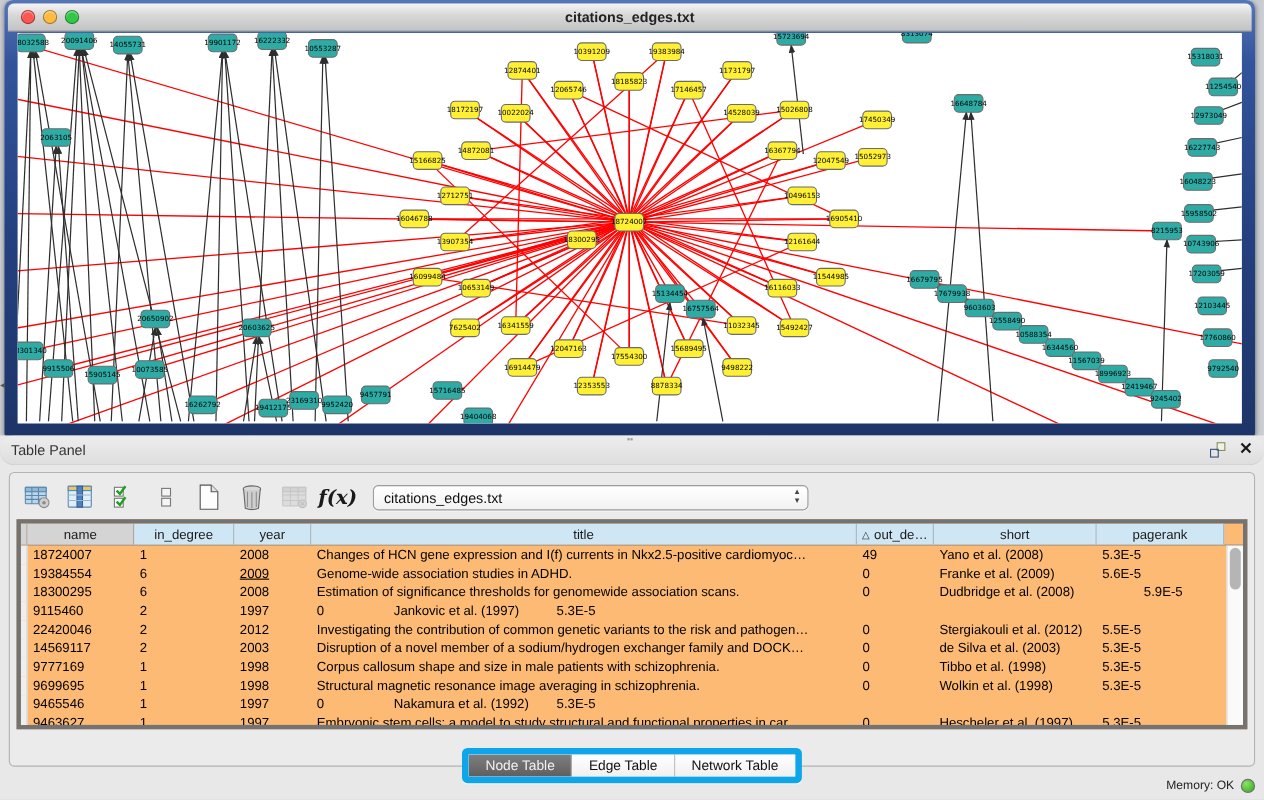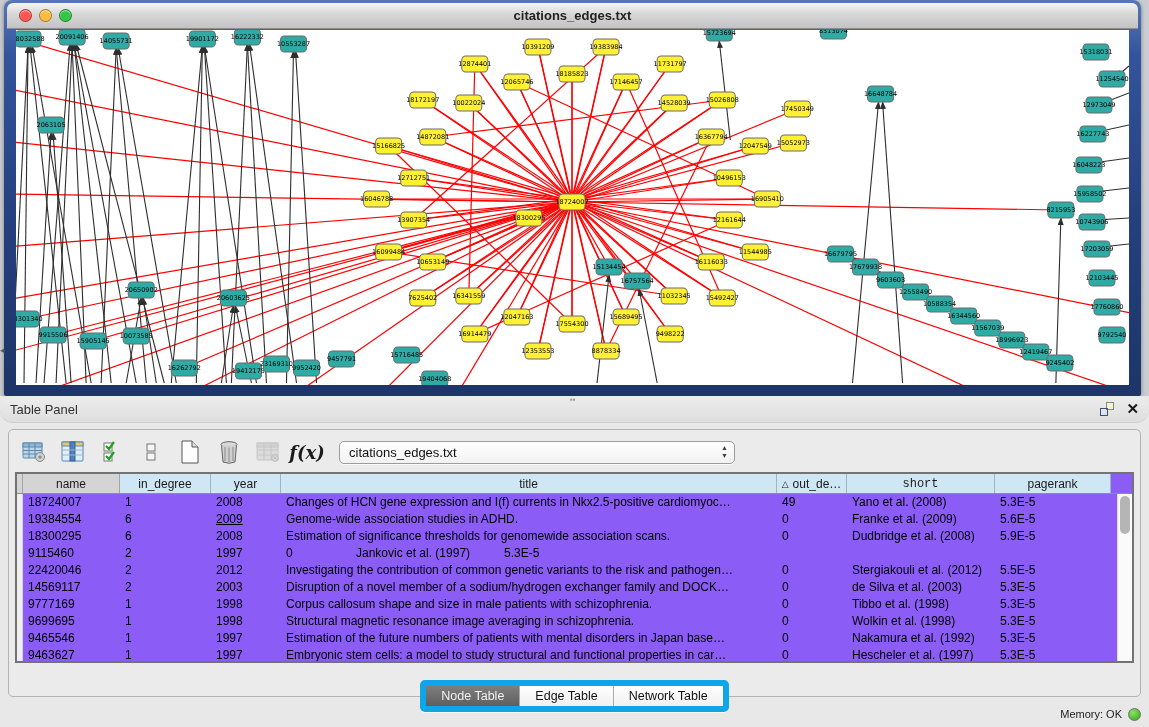--- a/index.html
+++ b/index.html
@@ -35,21 +35,21 @@
 
   .panel-body { margin:6px 8px 0 8px; height:268px; background:#ebebeb; border:1px solid #b3b3b3; border-radius:5px; position:relative; }
   .toolbar { display:flex; align-items:center; gap:13px; padding:8px 0 6px 12px; height:42px; }
   .tool { width:26px; height:26px; display:flex; align-items:center; justify-content:center; }
   .tool svg { display:block; }
   .tool.disabled { opacity:.45; }
   .fx-label { font-family:"DejaVu Serif", serif; font-style:italic; font-weight:bold; font-size:18px; color:#1a1a1a; }
   .combo { width:396px; height:23px; margin-left:6px; background:linear-gradient(180deg,#ffffff,#f2f2f2); border:1px solid #9c9c9c; border-radius:5px; display:flex; align-items:center; font-size:13px; color:#111; padding-left:9px; position:relative; box-shadow:0 1px 0 rgba(255,255,255,.7); }
   .combo .stepper { position:absolute; right:6px; top:2px; font-size:7px; line-height:8px; color:#444; text-align:center; }
 
-  .table-wrap { margin:0 6px; border:2px solid #737373; background:#8b5cf6; height:191px; position:relative; overflow:hidden; }
+  .table-wrap { margin:0 6px; border:4px solid #737373; background:#fdba74; height:191px; position:relative; overflow:hidden; }
   .thead { display:flex; height:20px; border-bottom:1px solid #8f8f8f; }
   .th { background:#cfe6f5; border-right:1px solid #9fb4c0; font-size:12px; color:#1a1a1a; display:flex; align-items:center; justify-content:center; overflow:hidden; white-space:nowrap; }
   .th.gray { background:#d4d4d4; border-right-color:#a5a5a5; }
   .th .sort { font-size:9px; margin-right:4px; color:#222; }
   .gutter-h { background:#d4d4d4; border-right:1px solid #a5a5a5; }
   .trow { display:flex; height:17px; }
   .td { font-size:12px; color:#000; line-height:17px; white-space:nowrap; overflow:hidden; padding-left:5px; }
   .gutter-c { background:#efefef; border-right:1px solid #d5d5d5; padding:0; }
   .vscroll { position:absolute; right:0; top:20px; bottom:0; width:15px; background:#fafafa; border-left:1px solid #dcdcdc; }
   .vscroll .thumb { position:absolute; left:2px; top:2px; width:10px; height:38px; border-radius:6px; background:#b5b5b5; }
@@ -674,21 +674,21 @@
           <div class="th" style="width: 70px;">
             <span>year</span>
           </div>
           <div class="th" style="width: 496px;">
             <span>title</span>
           </div>
           <div class="th" style="width: 70px;">
             <span class="sort">△</span>
             <span>out_de…</span>
           </div>
-          <div class="th" style="width: 148px; font-family: Liberation Mono, monospace;">
+          <div class="th" style="width: 148px;">
             <span>short</span>
           </div>
           <div class="th" style="width: 116px;">
             <span>pagerank</span>
           </div>
         </div>
       <div id="tbody">
           <div class="trow">
             <div class="td gutter-c" style="width: 6px;"></div>
             <div class="td" style="width: 97px;">18724007</div>
@@ -710,21 +710,21 @@
             <div class="td" style="width: 116px;">5.6E-5</div>
           </div>
           <div class="trow">
             <div class="td gutter-c" style="width: 6px;"></div>
             <div class="td" style="width: 97px;">18300295</div>
             <div class="td" style="width: 91px;">6</div>
             <div class="td" style="width: 70px;">2008</div>
             <div class="td" style="width: 496px;">Estimation of significance thresholds for genomewide association scans.</div>
             <div class="td" style="width: 70px;">0</div>
             <div class="td" style="width: 148px;">Dudbridge et al. (2008)</div>
-            <div class="td" style="width: 116px;">5.9E-5</div>
+            <div class="td" style="width: 116px; text-align: center;">5.9E-5</div>
           </div>
           <div class="trow">
             <div class="td gutter-c" style="width: 6px;"></div>
             <div class="td" style="width: 97px;">9115460</div>
             <div class="td" style="width: 91px;">2</div>
             <div class="td" style="width: 70px;">1997</div>
             <div class="td" style="width: 70px;">0</div>
             <div class="td" style="width: 148px;">Jankovic et al. (1997)</div>
             <div class="td" style="width: 116px;">5.3E-5</div>
           </div>
@@ -766,21 +766,20 @@
             <div class="td" style="width: 496px;">Structural magnetic resonance image averaging in schizophrenia.</div>
             <div class="td" style="width: 70px;">0</div>
             <div class="td" style="width: 148px;">Wolkin et al. (1998)</div>
             <div class="td" style="width: 116px;">5.3E-5</div>
           </div>
           <div class="trow">
             <div class="td gutter-c" style="width: 6px;"></div>
             <div class="td" style="width: 97px;">9465546</div>
             <div class="td" style="width: 91px;">1</div>
             <div class="td" style="width: 70px;">1997</div>
-            <div class="td" style="width: 496px;">Estimation of the future numbers of patients with mental disorders in Japan base…</div>
             <div class="td" style="width: 70px;">0</div>
             <div class="td" style="width: 148px;">Nakamura et al. (1992)</div>
             <div class="td" style="width: 116px;">5.3E-5</div>
           </div>
           <div class="trow">
             <div class="td gutter-c" style="width: 6px;"></div>
             <div class="td" style="width: 97px;">9463627</div>
             <div class="td" style="width: 91px;">1</div>
             <div class="td" style="width: 70px;">1997</div>
             <div class="td" style="width: 496px;">Embryonic stem cells: a model to study structural and functional properties in car…</div>

